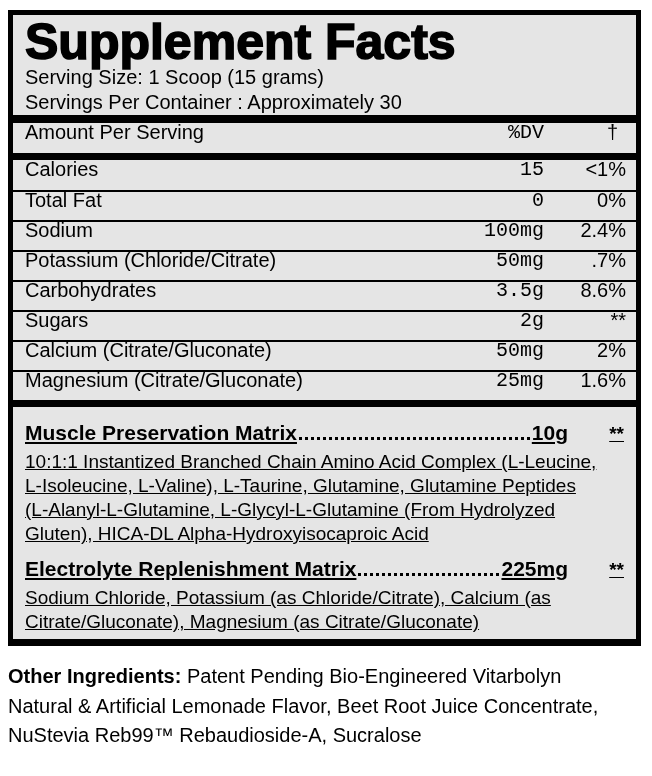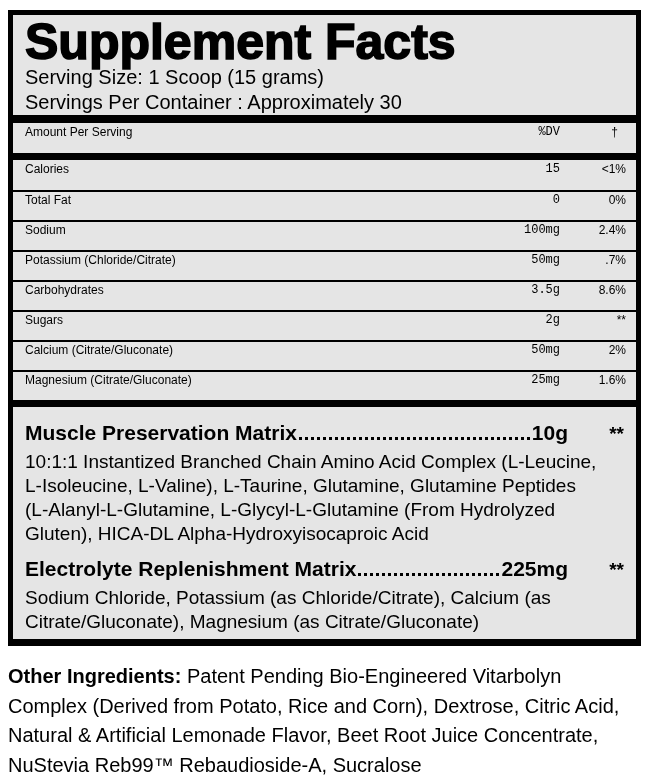--- a/index.html
+++ b/index.html
@@ -37,31 +37,32 @@
 
   .bar { width: 100%; background: #000; }
   .bar-8 { height: 8px; }
   .bar-7 { height: 7px; }
 
   .row {
     display: flex;
     align-items: center;
     height: 30px;
     padding: 0 10px 12px 12px;
-    font-size: 12px;
+    font-size: 20px;
+    gap: 16px;
   }
   .row .name { flex: 1 1 auto; white-space: nowrap; }
   .row .amt  { width: 86px; text-align: right; white-space: nowrap; font-family: Liberation Mono, monospace; }
   .row .dv   { width: 66px; text-align: right; white-space: nowrap; }
   .header-row .dv span { padding-right: 8px; display: inline-block; }
 
   .nutrients .row { border-top: 2px solid #000; }
   .nutrients .row:first-child { border-top: 0; }
 
-  .matrix-section { padding: 13px 12px 0 12px; }
+  .matrix-section { padding: 13px 12px 0 12px; text-decoration: underline; }
   .matrix-title {
     display: flex;
     align-items: baseline;
     font-size: 21px;
     font-weight: bold;
     line-height: 26px;
   }
   .matrix-title .mname { white-space: nowrap; }
   .matrix-title .mleader {
     flex: 1 1 auto;
@@ -186,16 +187,15 @@
         <div class="dline">Sodium Chloride, Potassium (as Chloride/Citrate), Calcium (as</div>
         <div class="dline">Citrate/Gluconate), Magnesium (as Citrate/Gluconate)</div>
       </div>
     </div>
 
   </div>
 </div>
 
 <div class="other-ingredients">
   <div class="oi-line"><span class="oi-label">Other Ingredients:</span> <span>Patent Pending Bio-Engineered Vitarbolyn</span></div>
-  <div class="oi-line">Complex (Derived from Potato, Rice and Corn), Dextrose, Citric Acid,</div>
   <div class="oi-line">Natural &amp; Artificial Lemonade Flavor,  Beet Root Juice Concentrate,</div>
   <div class="oi-line">NuStevia Reb99™ Rebaudioside-A, Sucralose</div>
 </div>
 
 </body></html>

